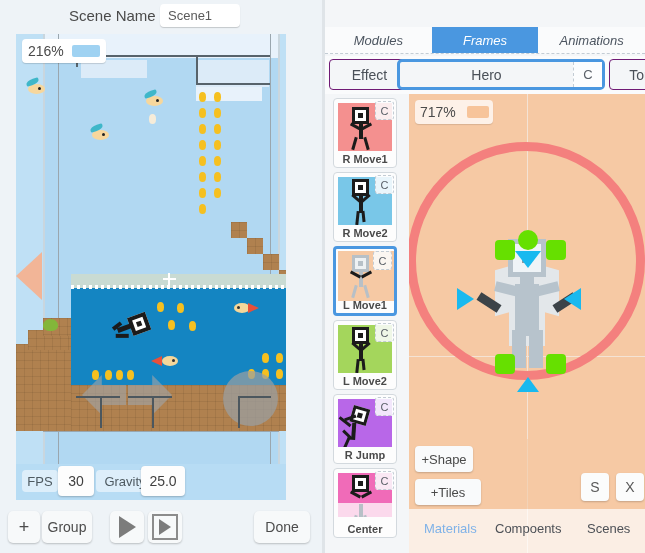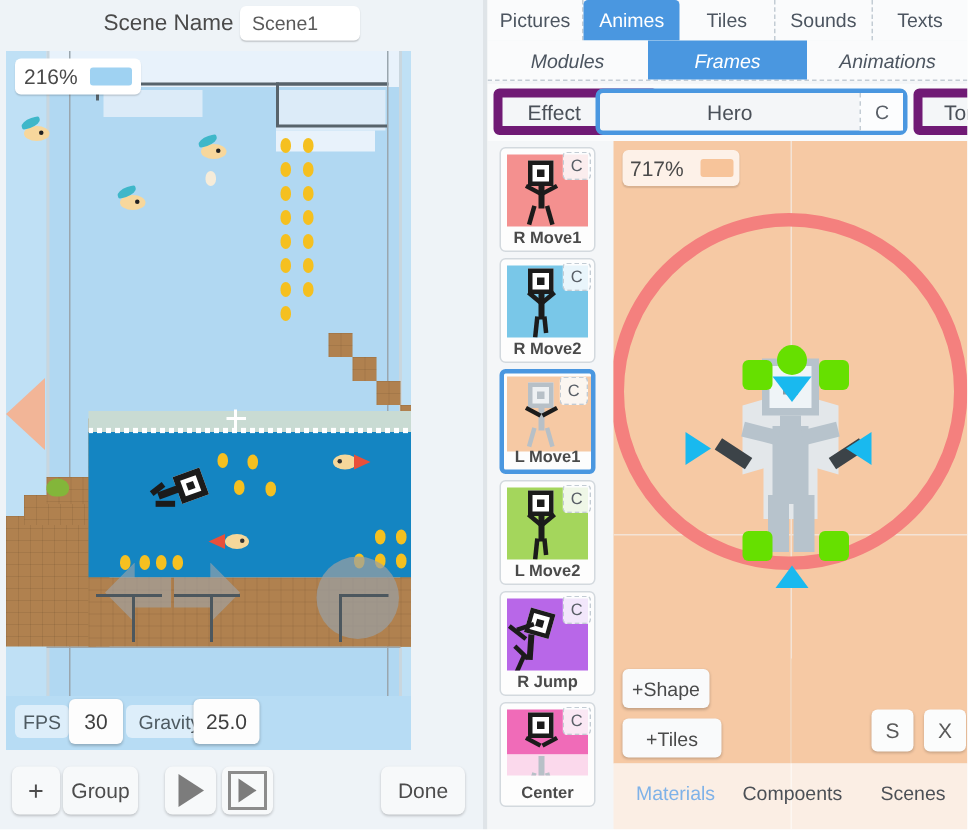--- a/index.html
+++ b/index.html
@@ -11,21 +11,21 @@
   }
   #app{position:relative;width:645px;height:553px;}
 
   
   #left-panel{position:absolute;left:0;top:0;width:322px;height:553px;background:#eef3f7;overflow:hidden;}
   .scene-header{position:absolute;left:0;top:0;width:322px;height:34px;background:#eef3f7;}
   .scene-label{position:absolute;left:69px;top:7px;font-size:15px;color:#4a4a4a;}
   .scene-name-field{position:absolute;left:160px;top:4px;width:80px;height:23px;background:#fff;border-radius:4px;
     box-shadow:0 1px 1px rgba(0,0,0,.18);font-size:13px;color:#5a5a5a;line-height:23px;padding-left:8px;box-sizing:border-box;}
 
-  .canvas-area{position:absolute;left:4px;top:34px;width:270px;height:466px;background:#bfe0f5;overflow:hidden;}
+  .canvas-area{position:absolute;left:16px;top:34px;width:270px;height:466px;background:#bfe0f5;overflow:hidden;}
 
   .zoom-chip{position:absolute;left:6px;top:5px;width:84px;height:24px;background:#fff;border-radius:4px;z-index:40;
     box-shadow:0 1px 1px rgba(0,0,0,.15);}
   .zoom-chip .zv{position:absolute;left:6px;top:4px;font-size:14px;color:#4a4a4a;}
   .zoom-chip .zbar{position:absolute;left:50px;top:6px;width:28px;height:12px;background:#9fd2f2;border-radius:2px;}
 
   
   .guide-v{position:absolute;width:1px;background:#9aa6ae;}
   .guide-h{position:absolute;height:1px;background:#9aa6ae;}
   .guide-thin{position:absolute;background:#b9c6ce;}
@@ -97,21 +97,21 @@
      border-right:1px dashed #c3ccd4;box-sizing:border-box;cursor:pointer;}
   .tab1:last-child{border-right:none;}
   .tab1.active{background:#4a97e0;color:#fff;border-radius:3px 3px 0 0;border-right:none;}
 
   .tabrow2{position:absolute;left:0;top:27px;width:320px;height:27px;background:#fafbfc;display:flex;
      border-bottom:1px dashed #c3ccd4;box-sizing:border-box;}
   .tab2{flex:1;display:flex;align-items:center;justify-content:center;font-size:13px;color:#4c5560;cursor:pointer;font-style:italic;}
   .tab2.active{background:#4a97e0;color:#fff;}
 
   .objrow{position:absolute;left:0;top:56px;width:320px;height:38px;background:#fafbfc;}
-  .obj{position:absolute;top:3px;height:31px;background:#f4f6f8;border:6px solid #701a75;border-radius:4px;box-sizing:border-box;
+  .obj{position:absolute;top:3px;height:31px;background:#f4f6f8;border:1px solid #701a75;border-radius:4px;box-sizing:border-box;
      display:flex;align-items:center;cursor:pointer;}
   .obj .oname{flex:1;text-align:center;font-size:14px;color:#4a5058;}
   .obj .ctag{width:28px;height:100%;border-left:1px dashed #c3ccd4;display:flex;align-items:center;justify-content:center;
      font-size:13px;color:#5a6068;background:#fcfdfe;}
   .obj.selected{border:3px solid #4a97e0;border-radius:5px;background:#f4f6f8;}
 
   .frames-list{position:absolute;left:0;top:94px;width:84px;height:459px;background:#f4f6f8;overflow:hidden;}
   .fthumb{position:absolute;left:8px;width:64px;height:70px;background:#fdfdfd;border:1px solid #d3d9de;border-radius:4px;
      box-sizing:border-box;cursor:pointer;overflow:hidden;}
   .fthumb.selected{border:3px solid #4a97e0;}
@@ -329,27 +329,20 @@
           </div>
       </div>
       <div class="btn" style="left:254px;top:11px;width:56px;height:32px;text-align:right;">Done</div>
     </div>
   </div>
 
   <div class="divider"></div>
 
   <div id="right-panel">
 
-    <div class="tabrow1">
-      <div class="tab1">Pictures</div>
-      <div class="tab1 active">Animes</div>
-      <div class="tab1">Tiles</div>
-      <div class="tab1">Sounds</div>
-      <div class="tab1">Texts</div>
-    </div>
 
     <div class="tabrow2">
       <div class="tab2">Modules</div>
       <div class="tab2 active">Frames</div>
       <div class="tab2">Animations</div>
     </div>
 
     <div class="objrow">
       <div class="obj" style="left:4px;width:110px;">
         <div class="oname">Effect</div>

